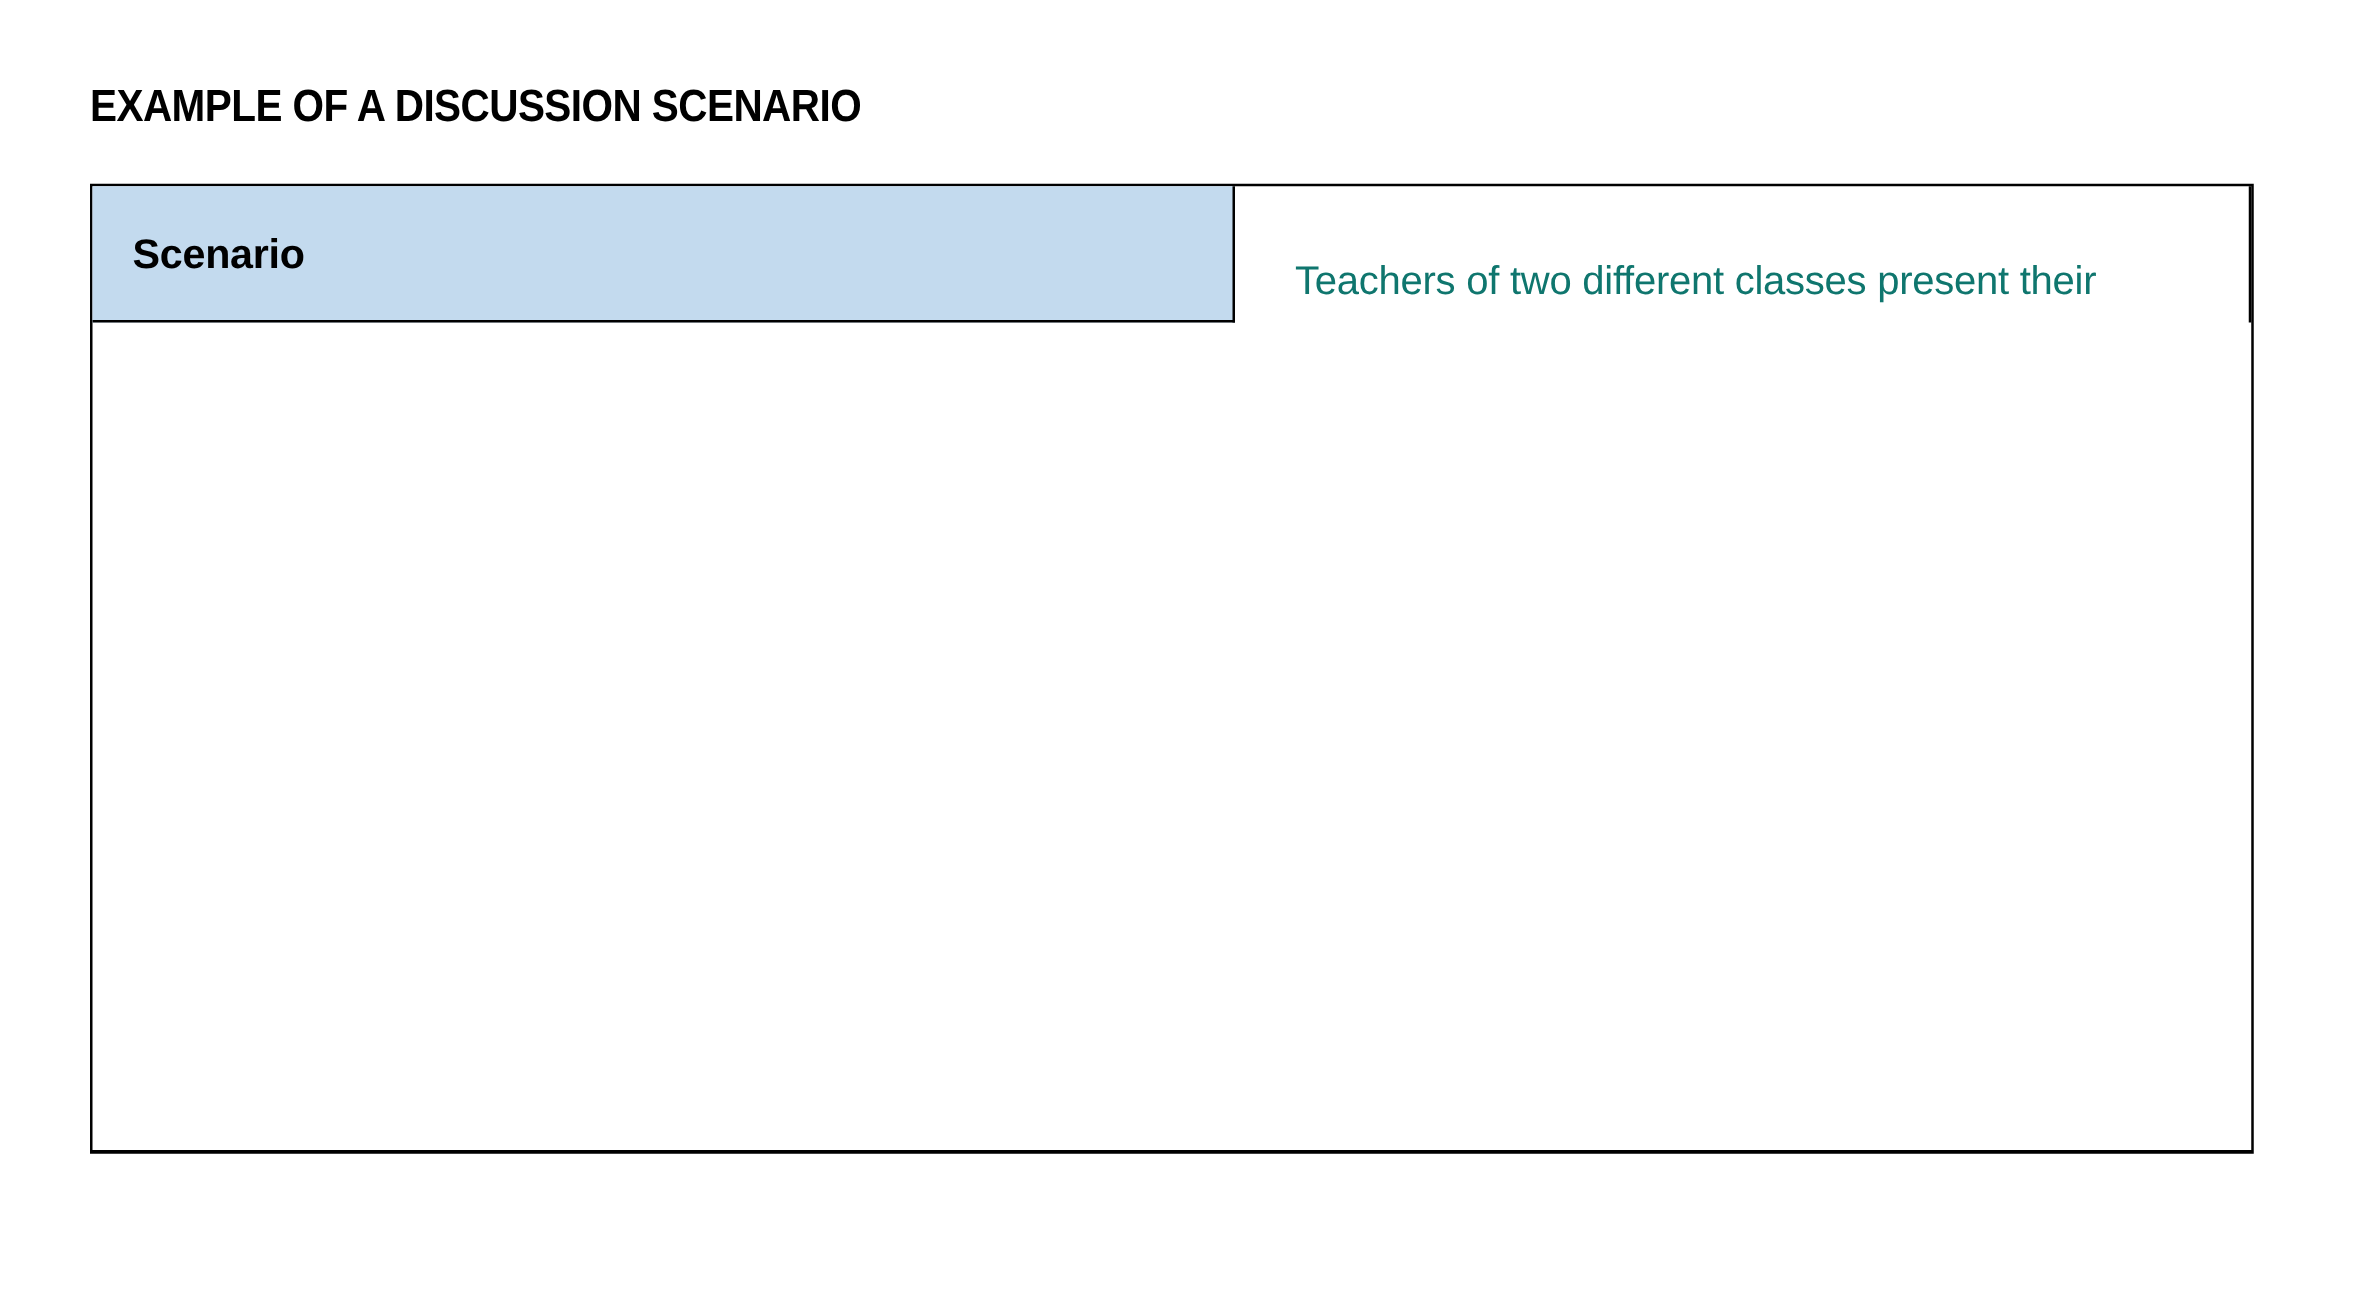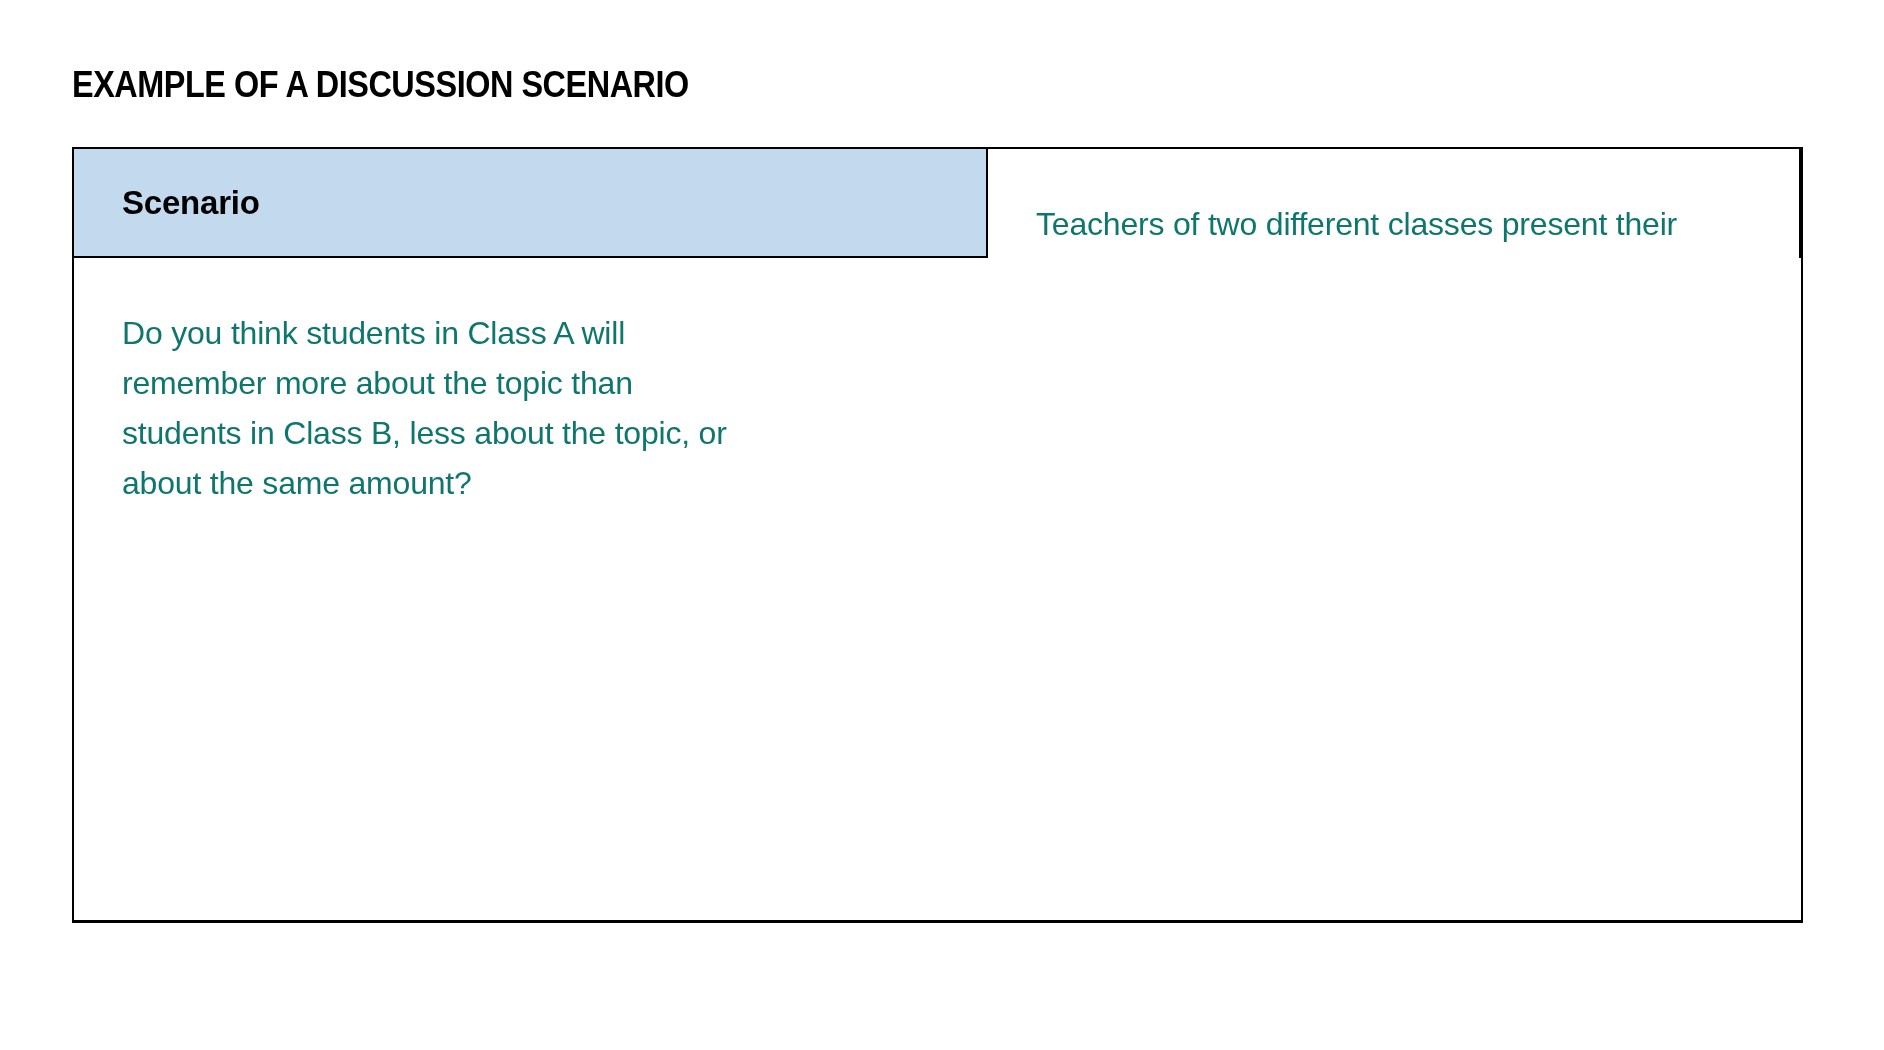--- a/index.html
+++ b/index.html
@@ -34,21 +34,21 @@
     border: 2px solid #000;
     border-bottom-width: 3px;
     background: #fff;
   }
   .cell { overflow: hidden; }
   .cell.left { border-right: 2px solid #000; }
   .cell.head {
     border-bottom: 2px solid #000;
     display: flex;
     align-items: center;
-    padding-left: 48px;
+    padding-left: 32px;
   }
   .head-label {
     font-size: 33px;
     font-weight: bold;
     color: #000;
     letter-spacing: -0.2px;
   }
   .cell.body {
     padding: 50px 40px 0 48px;
   }
@@ -89,23 +89,17 @@
 passage for seven minutes, and then are asked to
 write down from memory as much of the material
 from the passage as they can for seven more
 minutes. In Class B, students first study the passage
 for seven minutes, and then are asked to study the
 passage again for another seven minutes. After one
 week, students in both classes are asked to recall as
 much of the passage as they can remember.</div>
     </div>
 
-    <div class="cell body">
-      <div class="body-text">Do you think students in Class A will
-remember more about the topic than
-students in Class B, less about the topic, or
-about the same amount?</div>
-    </div>
 
   </div>
 
 
 </div>
 
 </body></html>

